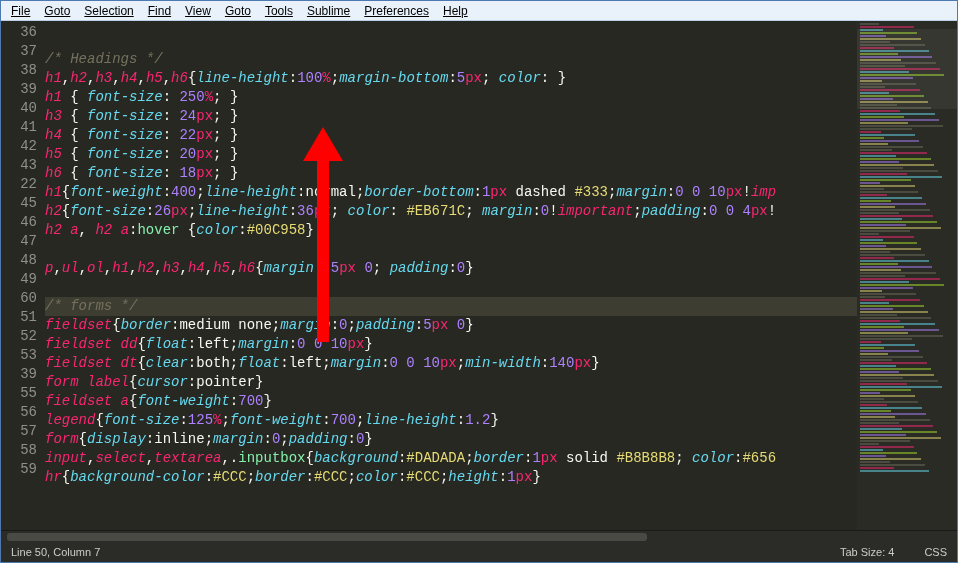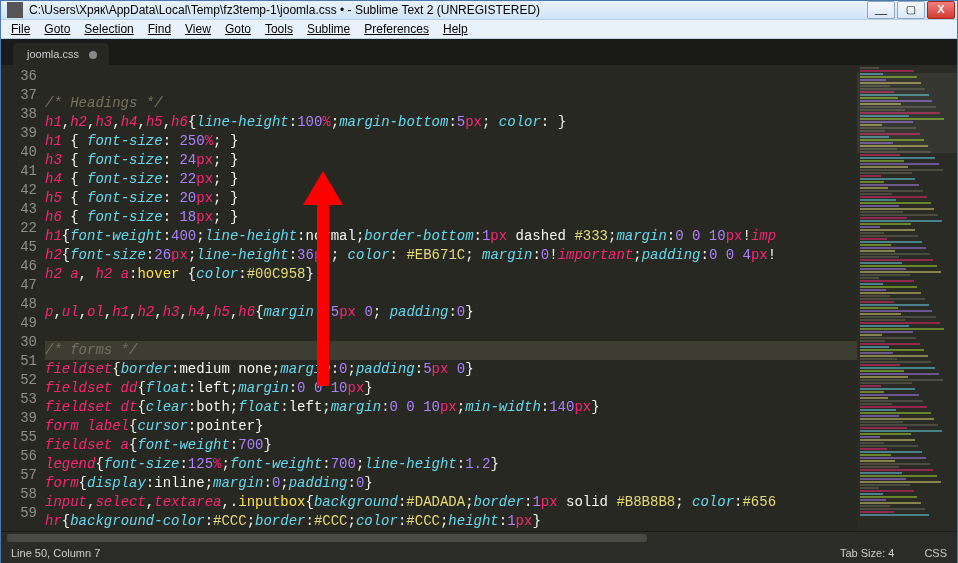--- a/index.html
+++ b/index.html
@@ -31,81 +31,66 @@
 .hscroll { height: 12px; background: #2b2b27; position: relative; border-top: 1px solid #1a1a18; }
 .hscroll-thumb { position: absolute; left: 6px; top: 2px; height: 8px; width: 640px; background: #4a4a44; border-radius: 3px; }
 
 .c-comment { color: #75715e; font-style: italic; }
 .c-sel { color: #f92672; font-style: italic; }
 .c-punc { color: #f8f8f2; }
 .c-prop { color: #66d9ef; font-style: italic; }
 .c-num { color: #ae81ff; }
 .c-unit { color: #f92672; }
 .c-str { color: #e6db74; }
-.c-name { color: #fde047; }
+.c-name { color: #86efac; }
 
 .arrow { position: absolute; left: 302px; top: 106px; width: 40px; height: 200px; pointer-events: none; }
 .arrow-shaft { position: absolute; left: 14px; top: 25px; width: 12px; height: 190px; background: #ff0000; }
 .arrow-head { position: absolute; left: 0; top: 0; width: 0; height: 0; border-left: 20px solid transparent; border-right: 20px solid transparent; border-bottom: 34px solid #ff0000; }
 
 .mm-lines { position: absolute; left: 3px; right: 3px; top: 2px; bottom: 2px; }
 .mm-lines div { height: 2px; margin-bottom: 1px; }
 </style>
 </head>
 <body>
 
 <div class="window">
-  <div class="titlebar">
-    <div class="titlebar-icon"></div>
-    <div class="titlebar-text">C:\Users\Хряк\AppData\Local\Temp\fz3temp-1\joomla.css • - Sublime Text 2 (UNREGISTERED)</div>
-    <div class="titlebar-buttons">
-      <div class="titlebar-btn">__</div>
-      <div class="titlebar-btn">▢</div>
-      <div class="titlebar-btn close">X</div>
-    </div>
-  </div>
 
   <div class="menubar">
     <div class="menuitem"><u>File</u></div>
     <div class="menuitem"><u>Goto</u></div>
     <div class="menuitem"><u>Selection</u></div>
     <div class="menuitem"><u>Find</u></div>
     <div class="menuitem"><u>View</u></div>
     <div class="menuitem"><u>Goto</u></div>
     <div class="menuitem"><u>Tools</u></div>
     <div class="menuitem"><u>Sublime</u></div>
     <div class="menuitem"><u>Preferences</u></div>
     <div class="menuitem"><u>Help</u></div>
   </div>
 
   <div class="editor-area">
-    <div class="tabstrip">
-      <div class="tab">
-        <span>joomla.css</span>
-        <span class="dirty"></span>
-      </div>
-    </div>
 
     <div class="code-content">
       <div class="gutter" id="gutter">
           <div>36</div>
           <div>37</div>
           <div>38</div>
           <div>39</div>
           <div>40</div>
           <div>41</div>
           <div>42</div>
           <div>43</div>
           <div>22</div>
           <div>45</div>
           <div>46</div>
           <div>47</div>
           <div>48</div>
           <div>49</div>
-          <div>30</div>
+          <div>60</div>
           <div>51</div>
           <div>52</div>
           <div>53</div>
           <div>39</div>
           <div>55</div>
           <div>56</div>
           <div>57</div>
           <div>58</div>
           <div>59</div>
         </div>

